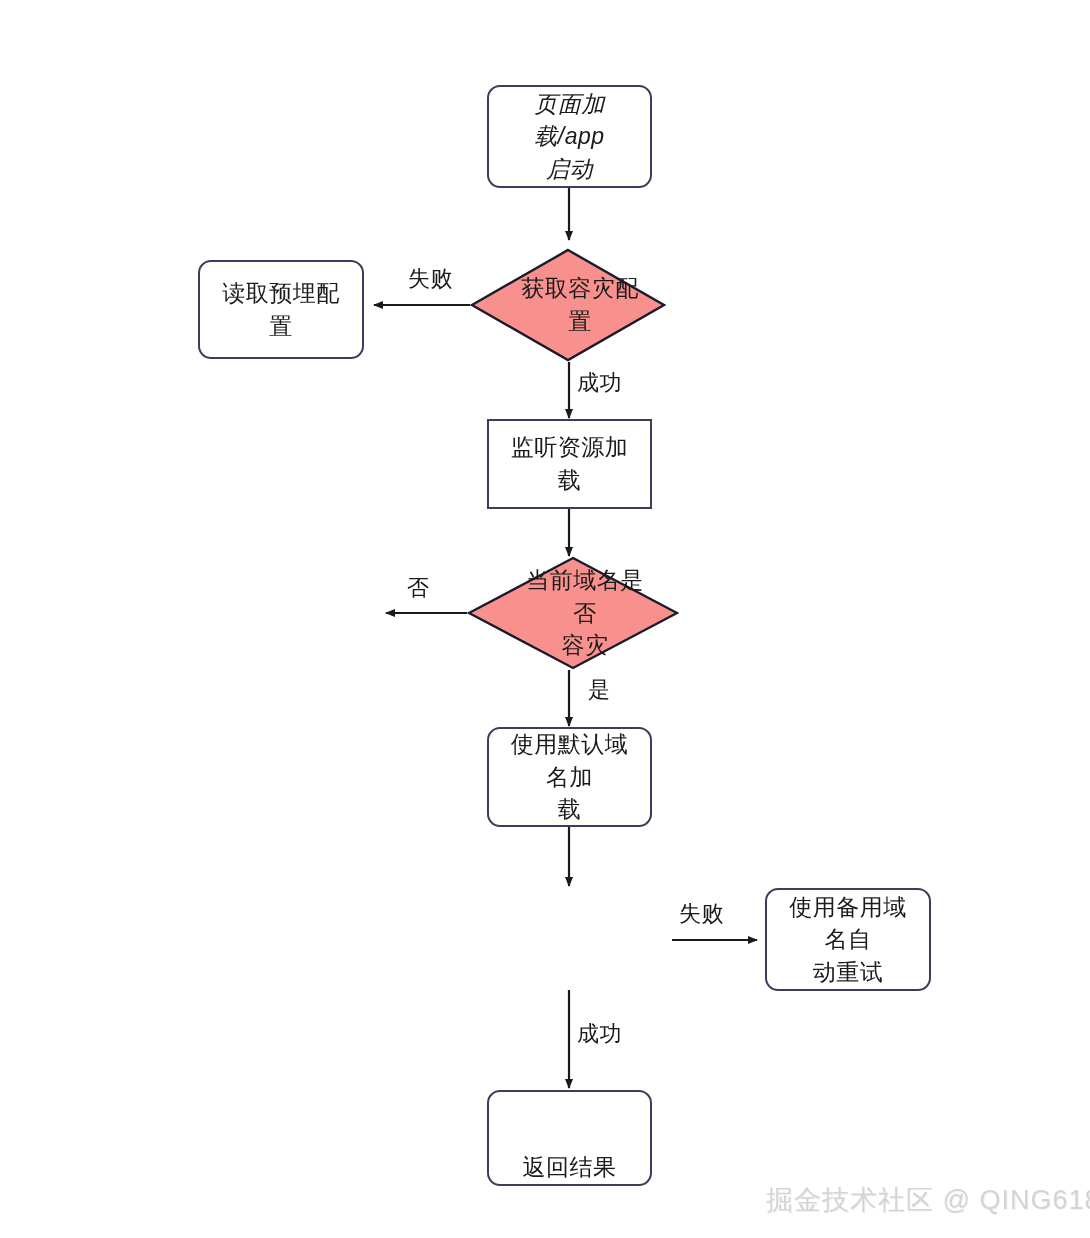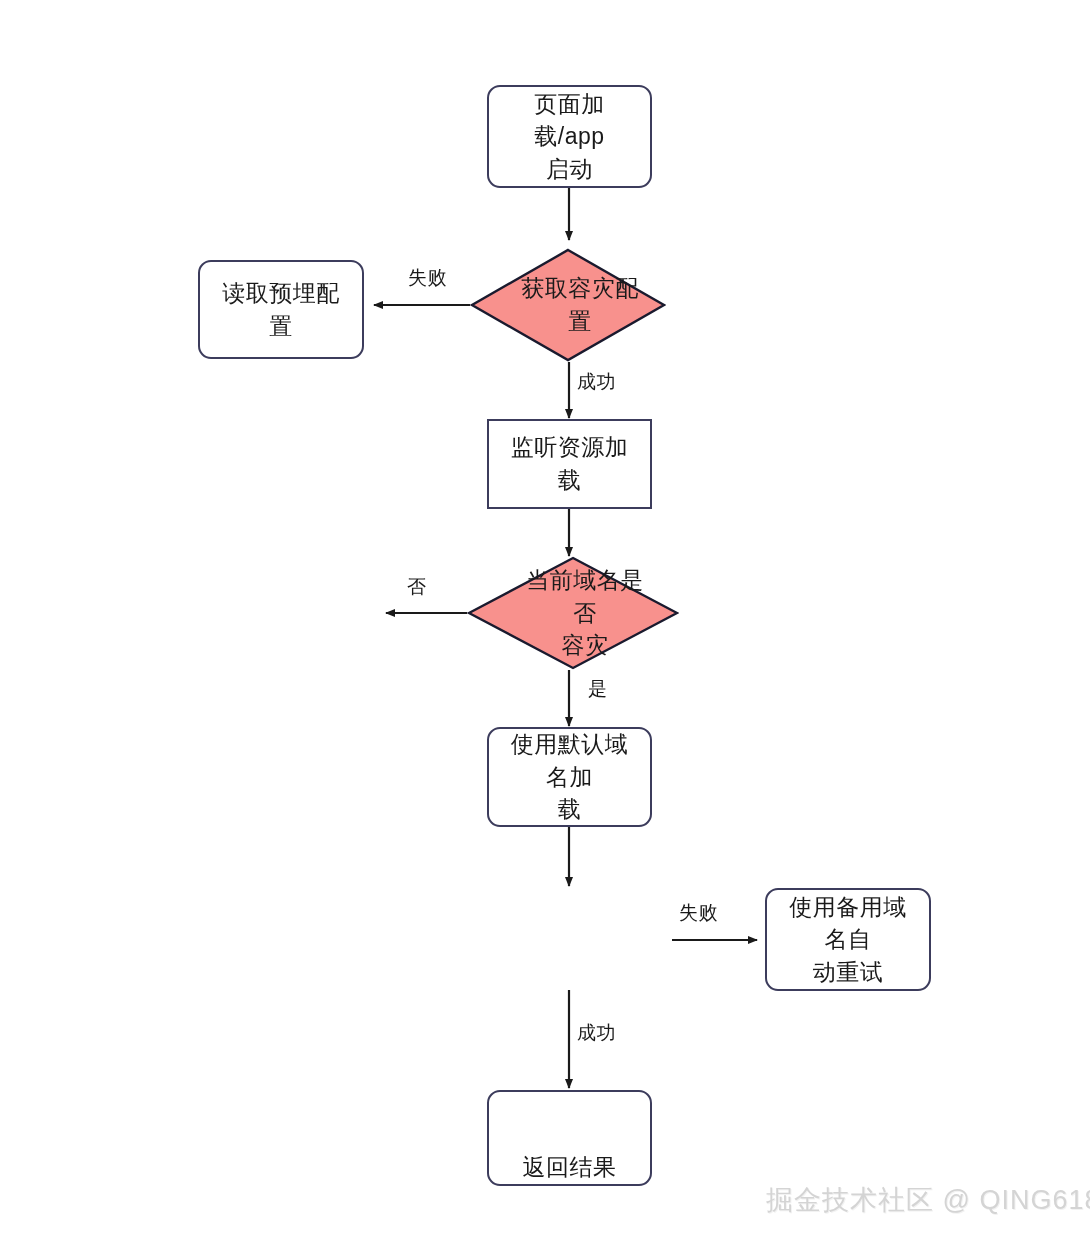--- a/index.html
+++ b/index.html
@@ -66,21 +66,21 @@
     font-size: 23px;
     line-height: 1.42;
     letter-spacing: 0.5px;
     white-space: pre-line;
     max-width: 140px;
     margin-left: 24px;
   }
   .edge-label {
     position: absolute;
     color: #1a1a1a;
-    font-size: 19px;
+    font-size: 22px;
     line-height: 1;
     letter-spacing: 0.5px;
     white-space: nowrap;
   }
   .watermark {
     position: absolute;
     color: #d4d4d4;
     font-size: 27px;
     letter-spacing: 1px;
     white-space: nowrap;
@@ -111,21 +111,21 @@
 
     <line x1="569" y1="670" x2="569" y2="726" stroke="#1a1a1a" stroke-width="2.2" marker-end="url(#arrowhead)"></line>
 
     <line x1="569" y1="827" x2="569" y2="886" stroke="#1a1a1a" stroke-width="2.2" marker-end="url(#arrowhead)"></line>
 
     <line x1="672" y1="940" x2="757" y2="940" stroke="#1a1a1a" stroke-width="2.2" marker-end="url(#arrowhead)"></line>
 
     <line x1="569" y1="990" x2="569" y2="1088" stroke="#1a1a1a" stroke-width="2.2" marker-end="url(#arrowhead)"></line>
   </svg>
 
-  <div class="node-box rounded" style="left:487px; top:85px; width:165px; height:103px;">
+  <div class="node-box rounded" style="left:487px; top:85px; width:165px; height:103px;font-style:italic;">
     <span class="node-label">页面加载/app
 启动</span>
   </div>
 
   <div class="node-diamond" style="left:470px; top:248px; width:196px; height:114px;">
     <svg class="dia-shape" viewBox="0 0 196 114" preserveAspectRatio="none">
       <polygon points="98,2 194,57 98,112 2,57" fill="#f8918d" stroke="#1a1a2e" stroke-width="2.4"></polygon>
     </svg>
     <span class="node-label">获取容灾配
 置</span>

